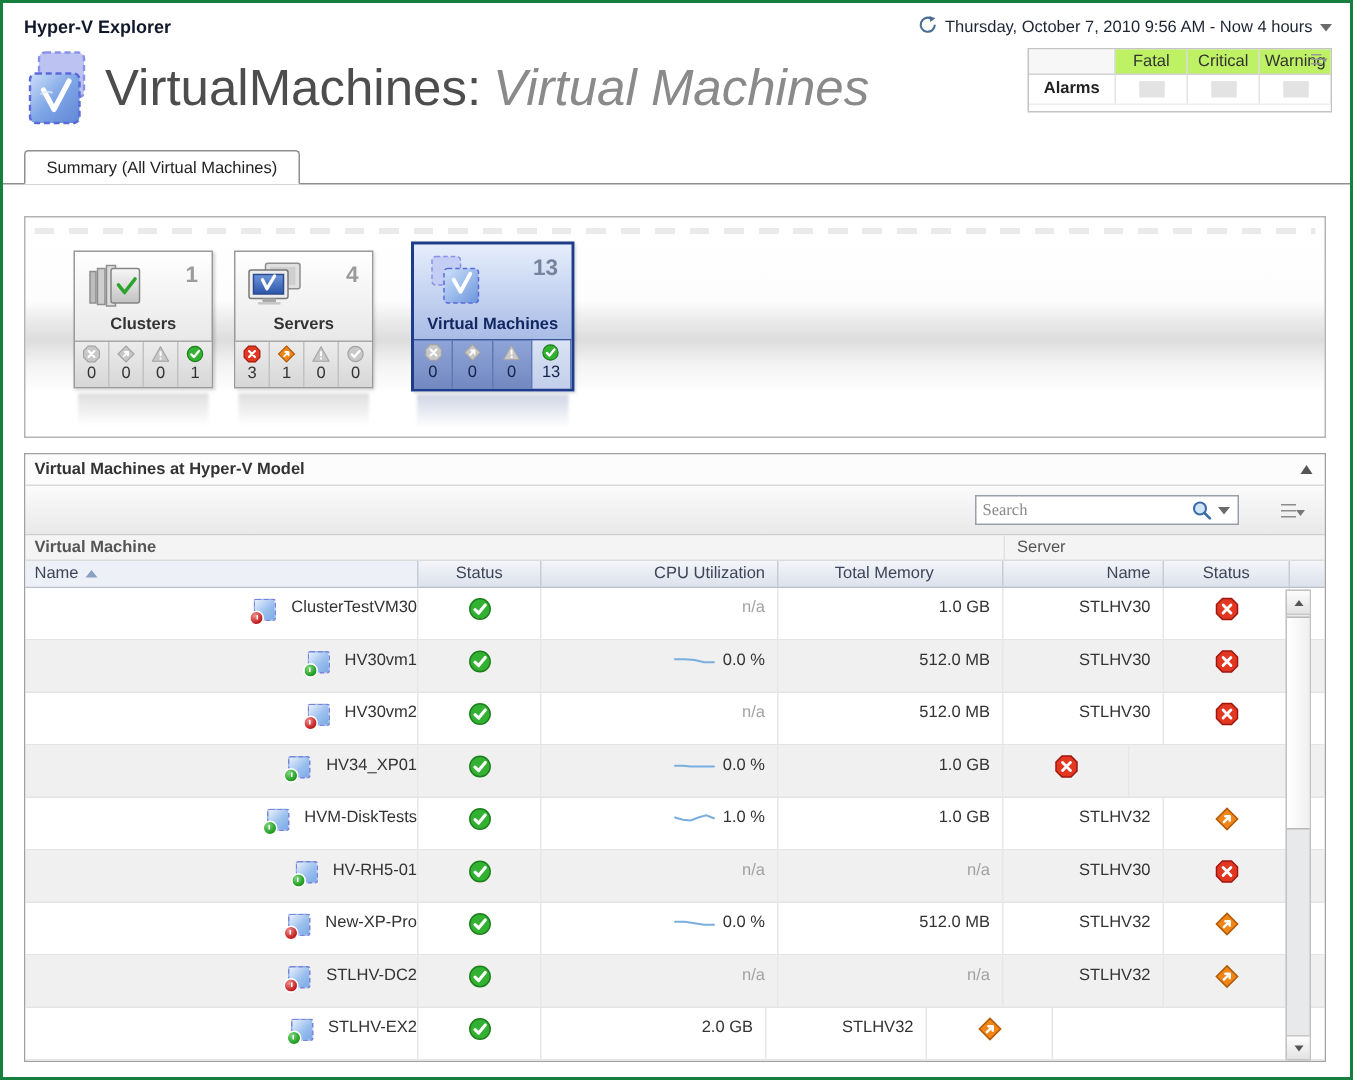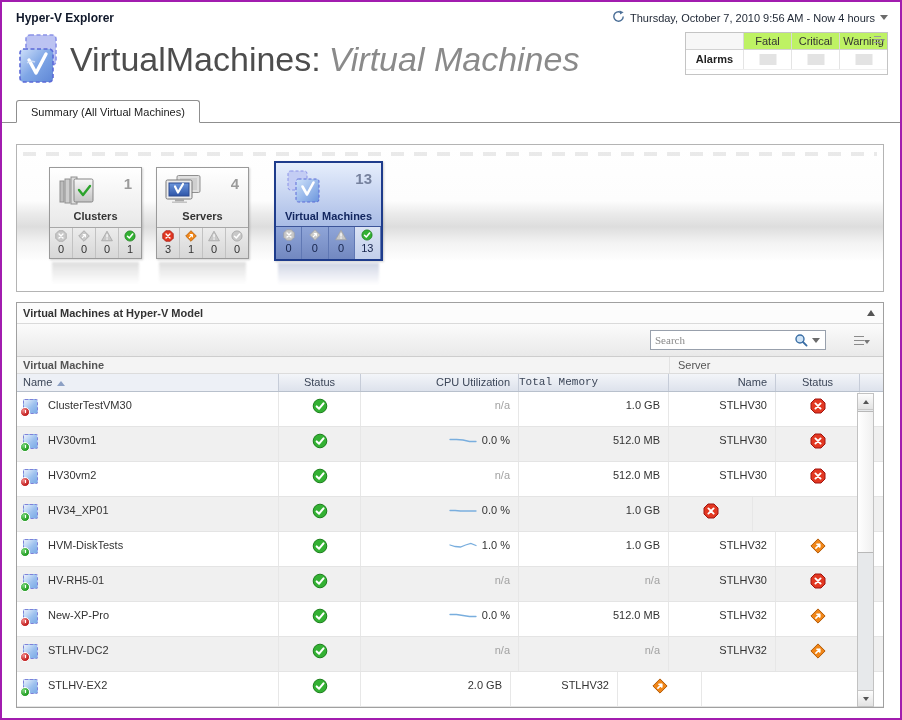--- a/index.html
+++ b/index.html
@@ -1,17 +1,17 @@
 <!DOCTYPE html>
 <html><head>
 <meta charset="utf-8">
 <style>
   * { box-sizing: border-box; margin: 0; padding: 0; }
   body { background:#fff; font-family:"Liberation Sans","DejaVu Sans",sans-serif; }
-  .page { position:relative; width:902px; height:720px; border:2px solid #a21caf; background:#fff; overflow:hidden; font-size:11px; color:#333; }
+  .page { position:relative; width:902px; height:720px; border:2px solid #15803d; background:#fff; overflow:hidden; font-size:11px; color:#333; }
 
   
   .topbar { position:relative; height:26px; }
   .app-title { position:absolute; left:14px; top:9px; font-size:12px; font-weight:bold; color:#10182a; }
   .timerange { position:absolute; right:12px; top:8px; display:flex; align-items:center; gap:5px; cursor:pointer; color:#1d2533; }
   .caret-down { width:0; height:0; border-left:4px solid transparent; border-right:4px solid transparent; border-top:5px solid #6b6b6b; }
 
   
   .header-zone { position:relative; height:68px; }
   .hdr-icon { position:absolute; left:12px; top:4px; }
@@ -77,31 +77,31 @@
 
   .group-row { position:relative; height:17px; line-height:16px; background:#f4f4f4; border-bottom:1px solid #dcdcdc; color:#555; }
   .group-left { padding-left:6px;font-weight:bold; }
   .group-right { position:absolute; left:652px; top:0; bottom:0; padding-left:8px; border-left:1px solid #e2e2e2; }
 
   .header-row { display:flex; height:18px; background:linear-gradient(180deg,#f3f5f9,#dde2ec); border-bottom:1px solid #b8c0cc; color:#3c4658; }
   .hcell { border-right:1px solid #c6ccd8; line-height:17px; }
   .h-name { width:262px; padding-left:6px; background:#edf0f6; cursor:pointer; }
   .h-status { width:82px; text-align:center; cursor:pointer; }
   .h-cpu { width:158px; text-align:right; padding-right:8px; cursor:pointer; }
-  .h-mem { width:150px; text-align:left; padding-right:8px; cursor:pointer;font-family:Liberation Mono, monospace; }
+  .h-mem { width:150px; text-align:center; padding-right:8px; cursor:pointer; }
   .h-sname { width:107px; text-align:right; padding-right:8px; cursor:pointer; }
   .h-sstatus { width:84px; text-align:center; cursor:pointer; }
   .h-fill { flex:1; border-right:none; }
   .sort-arrow { display:inline-block; width:0; height:0; border-left:4px solid transparent; border-right:4px solid transparent; border-bottom:5px solid #8ca0c4; margin-left:5px; }
 
   .rows { position:relative; }
   .trow { display:flex; height:35px; background:#fff; border-bottom:1px solid #e4e4e4; cursor:pointer; }
   .trow.alt { background:#f0f0f0; }
   .tcell { border-right:1px solid #e7e7e7; padding-top:7px; color:#333; }
-  .c-name { width:262px; padding-left:6px; display:flex; gap:10px; align-items:flex-start; }
+  .c-name { width:262px; padding-left:6px; display:flex; gap:10px; align-items:flex-start;justify-content:flex-end; }
   .c-status { width:82px; text-align:center; padding-top:6px; }
   .c-cpu { width:158px; padding-right:8px; }
   .cpu-inner { display:flex; justify-content:flex-end; align-items:center; gap:4px; }
   .c-mem { width:150px; text-align:right; padding-right:8px; }
   .c-sname { width:107px; text-align:right; padding-right:8px; }
   .c-sstatus { width:84px; text-align:center; padding-top:6px; }
   .na { color:#a2a2a2; }
   .gray { color:#a2a2a2; }
 
   .vm-icon { position:relative; display:inline-block; width:15px; height:15px; margin-top:0; border:1px dashed #8080d8; border-radius:2px;

